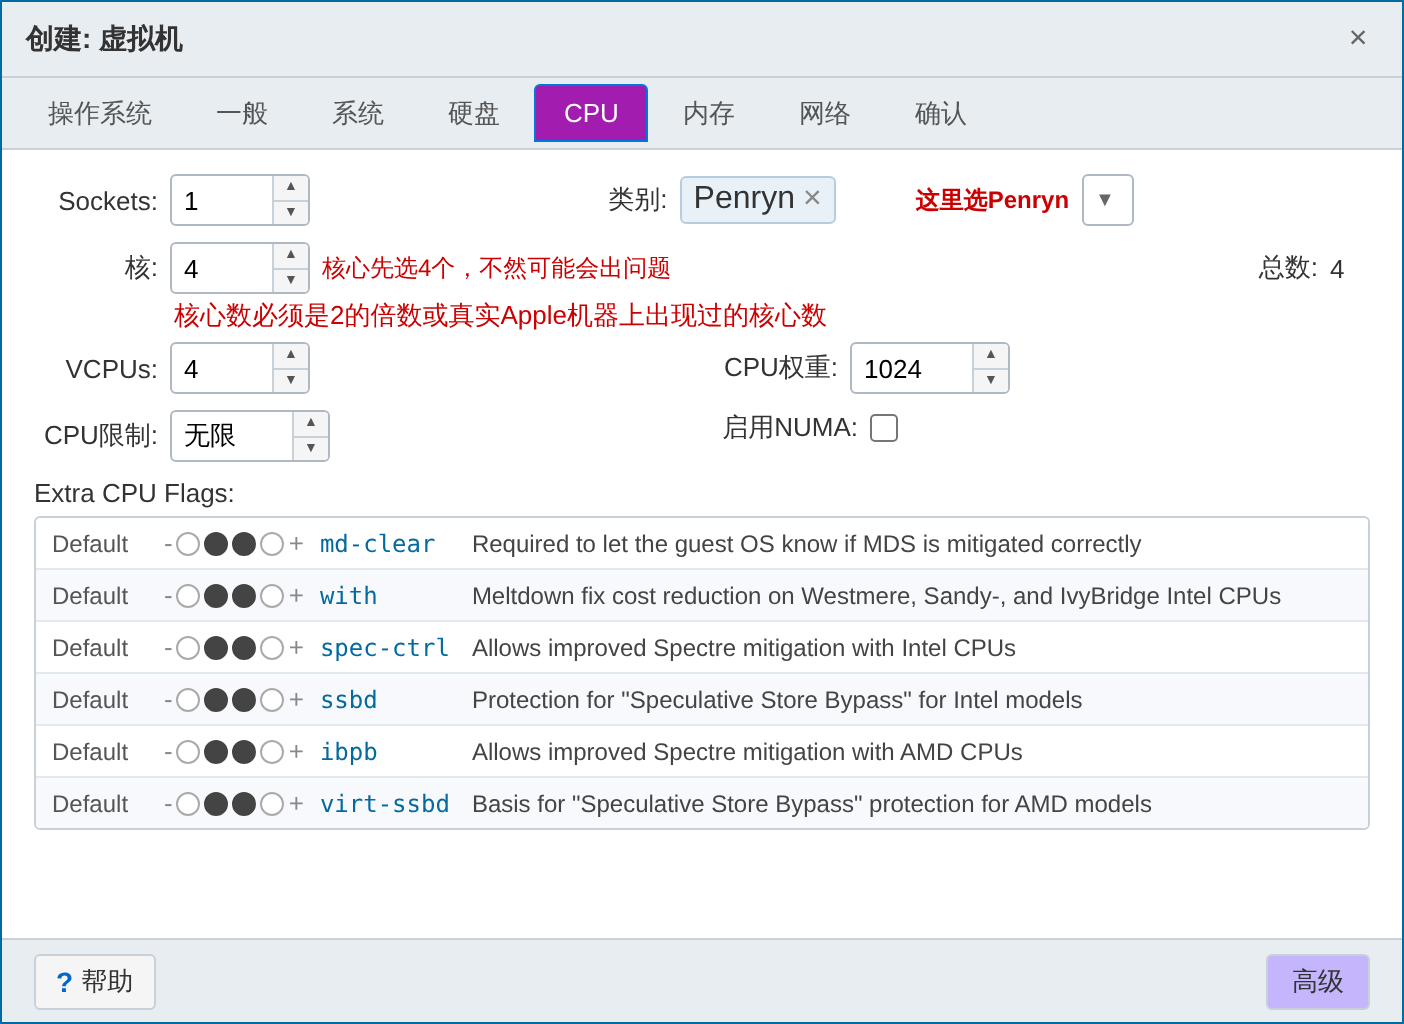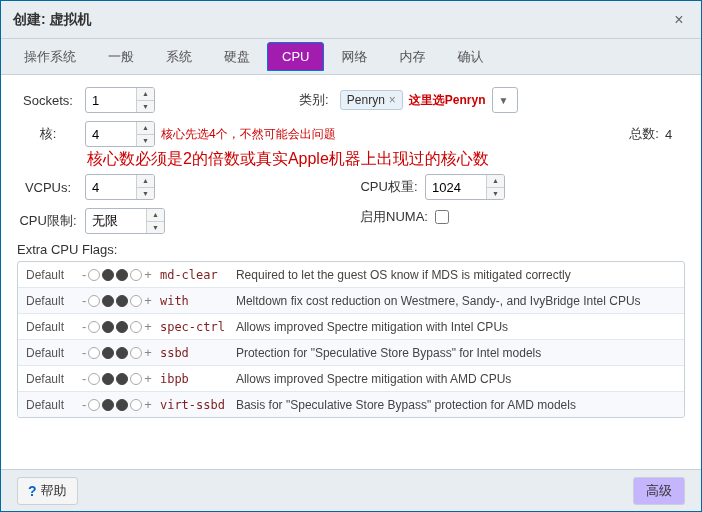--- a/index.html
+++ b/index.html
@@ -11,62 +11,62 @@
     .tab-bar { background: #e8edf2; border-bottom: 1px solid #c8d0d8; display: flex; align-items: center; padding: 0 8px; height: 36px; gap: 2px; }
     .tab { padding: 6px 14px; cursor: pointer; color: #555; border-radius: 3px 3px 0 0; font-size: 13px; border: 1px solid transparent; }
     .tab.active { background: #a21caf; color: #fff; border-color: #0078d7; }
     .content { flex: 1; padding: 12px 16px; overflow-y: auto; }
     .form-row { display: flex; align-items: flex-start; margin-bottom: 8px; gap: 16px; }
     .input-with-spin { display: flex; align-items: center; border: 1px solid #b0b8c4; border-radius: 3px; height: 26px; background: #fff; overflow: hidden; }
     .input-with-spin input { border: none; outline: none; font-size: 13px; padding: 3px 6px; background: transparent; flex: 1; width: 60px; }
     .spins { display: flex; flex-direction: column; border-left: 1px solid #c8d0d8; width: 18px; height: 26px; }
     .spins button { flex: 1; border: none; background: #f5f5f5; cursor: pointer; font-size: 7px; color: #555; padding: 0; line-height: 1; }
     .spins button:first-child { border-bottom: 1px solid #c8d0d8; }
-    .penryn-tag { background: #e8f0f8; border: 1px solid #b8cce0; border-radius: 3px; padding: 2px 6px; font-size: 12px; color: #333; display: flex; align-items: center; gap: 4px; }
+    .penryn-tag { background: #e8f0f8; border: 1px solid #b8cce0; border-radius: 3px; padding: 2px 6px; font-size: 16px; color: #333; display: flex; align-items: center; gap: 4px; }
     .penryn-x { cursor: pointer; color: #888; }
     .flags-section { margin-top: 8px; }
     .flags-title { font-size: 13px; color: #333; margin-bottom: 4px; }
     .flags-table { border: 1px solid #c8d0d8; border-radius: 3px; overflow: hidden; position: relative; }
     .flags-table-inner { overflow-y: scroll; max-height: 180px; }
     .flag-row { display: flex; align-items: flex-end; border-bottom: 1px solid #e0e8f0; padding: 5px 8px; gap: 8px; }
     .flag-row:last-child { border-bottom: none; }
     .flag-row:nth-child(even) { background: #f7f9fc; }
     .flag-default { color: #555; min-width: 48px; font-size: 12px; }
     .flag-toggle { display: flex; align-items: center; gap: 2px; }
     .toggle-dash { color: #888; font-size: 13px; }
     .circle { width: 12px; height: 12px; border-radius: 50%; border: 1.5px solid #aaa; background: #fff; display: inline-block; }
     .circle.active { background: #444; border-color: #444; }
     .toggle-plus { color: #888; font-size: 13px; }
-    .flag-name { min-width: 68px; font-size: 12px; color: #7f1d1d; font-family: monospace; }
+    .flag-name { min-width: 68px; font-size: 12px; color: #0369a1; font-family: monospace; }
     .flag-desc { font-size: 12px; color: #444; flex: 1; }
     .footer { background: #e8edf2; border-top: 1px solid #c8d0d8; padding: 8px 16px; display: flex; align-items: center; justify-content: space-between; height: 42px; }
     .help-btn { display: flex; align-items: center; gap: 4px; background: #f5f5f5; border: 1px solid #c8d0d8; border-radius: 3px; padding: 4px 10px; cursor: pointer; font-size: 13px; color: #333; }
     .advanced-btn { background: #c4b5fd; border: 1px solid #c8d0d8; border-radius: 3px; padding: 4px 12px; cursor: pointer; font-size: 13px; color: #333; }
-    .row-label { min-width: 62px; text-align: center; color: #333; font-size: 13px; }
+    .row-label { min-width: 62px; text-align: right; color: #333; font-size: 13px; }
     .half-row { display: flex; align-items: center; gap: 6px; flex: 1; }
     .numa-label { min-width: 70px; color: #333; }
   </style>
 </head>
 <body>
 
 <div class="dialog">
 
   <div class="title-bar">
     <span class="title-text">创建: 虚拟机</span>
     <span class="close-btn">×</span>
   </div>
 
   <div class="tab-bar">
     <div class="tab">操作系统</div>
     <div class="tab">一般</div>
     <div class="tab">系统</div>
     <div class="tab">硬盘</div>
     <div class="tab active">CPU</div>
+    <div class="tab">内存</div>
     <div class="tab">网络</div>
-    <div class="tab">内存</div>
     <div class="tab">确认</div>
   </div>
 
   <div class="content">
 
     <div class="form-row">
       <div class="half-row">
         <span class="row-label">Sockets:</span>
         <div class="input-with-spin">
           <input type="text" value="1" style="width: 50px;">
@@ -76,21 +76,21 @@
           </div>
         </div>
       </div>
       <div class="half-row" style="flex:1.5;">
         <span class="row-label" style="min-width:40px;">类别:</span>
         <div style="display:flex;align-items:center;gap:6px;">
           <div class="penryn-tag">
             <span>Penryn</span>
             <span class="penryn-x">×</span>
           </div>
-          <span style="color:#cc0000;font-size:12px;font-weight:bold;">这里选Penryn</span>
+          <span style="color:#cc0000;font-size:12px;font-weight:bold;margin-left:34px;">这里选Penryn</span>
           <div style="border:1px solid #b0b8c4;border-radius:3px;height:26px;background:#fff;display:flex;align-items:center;padding:0 6px;cursor:pointer;min-width:26px;">
             <span style="font-size:10px;color:#666;">▼</span>
           </div>
         </div>
       </div>
     </div>
 
     <div style="margin-bottom:4px;">
       <div style="display:flex;align-items:center;gap:6px;">
         <span class="row-label">核:</span>
@@ -99,21 +99,21 @@
           <div class="spins">
             <button>▲</button>
             <button>▼</button>
           </div>
         </div>
         <span style="color:#cc0000;font-size:12px;">核心先选4个，不然可能会出问题</span>
         <span style="flex:1;"></span>
         <span class="row-label" style="min-width:30px;">总数:</span>
         <span style="color:#333;font-size:13px;min-width:20px;">4</span>
       </div>
-      <div style="margin-left:70px;color:#cc0000;font-size:16px;margin-top:2px;">核心数必须是2的倍数或真实Apple机器上出现过的核心数</div>
+      <div style="margin-left:70px;color:#cc0000;font-size:13px;margin-top:2px;">核心数必须是2的倍数或真实Apple机器上出现过的核心数</div>
     </div>
 
     <div class="form-row">
       <div class="half-row">
         <span class="row-label">VCPUs:</span>
         <div class="input-with-spin">
           <input type="text" value="4" style="width: 50px;">
           <div class="spins">
             <button>▲</button>
             <button>▼</button>

